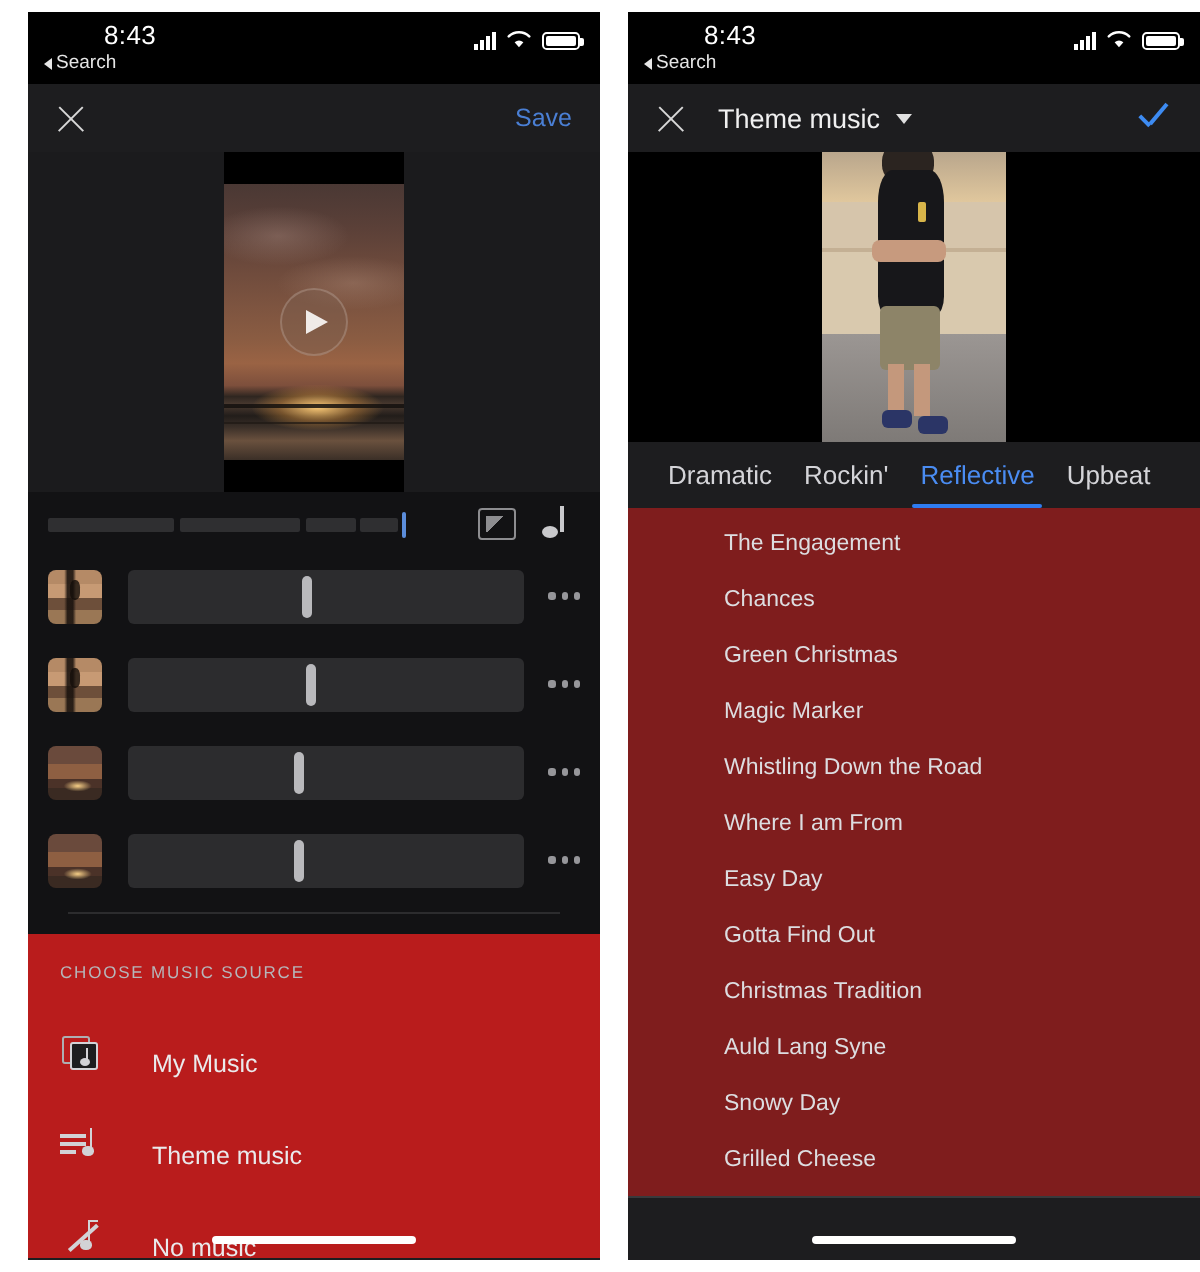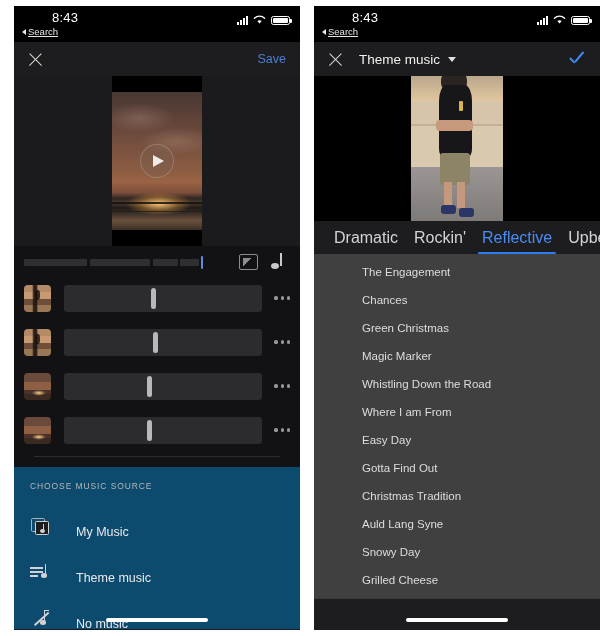--- a/index.html
+++ b/index.html
@@ -26,21 +26,21 @@
   .statusbar {
     position:relative; height:36px; background:#000; color:#fff;
     padding:0 12px;
   }
   .sb-time {
     position:absolute; left:38px; top:4px;
     font-size:13px; font-weight:normal; letter-spacing:.2px;
   }
   .sb-back {
     position:absolute; left:8px; top:20px;
-    font-size:9.5px; color:#e6e6e6; display:flex; align-items:center; gap:2px;text-decoration:underline;
+    font-size:9.5px; color:#e6e6e6; display:flex; align-items:center; gap:2px;
   }
   .sb-back .tri {
     width:0;height:0;border-top:3.5px solid transparent;border-bottom:3.5px solid transparent;
     border-right:4.5px solid #e6e6e6; display:inline-block;
   }
   .sb-icons { position:absolute; right:10px; top:9px; display:flex; align-items:center; gap:5px; }
   .ic-cell { display:flex; align-items:flex-end; gap:1px; height:9px; }
   .ic-cell i { display:block; width:2px; background:#fff; }
   .ic-cell i:nth-child(1){height:3px}
   .ic-cell i:nth-child(2){height:5px}
@@ -148,21 +148,21 @@
   }
   .slider .knob{
     position:absolute; top:3px; width:5px;height:21px;background:#b9b9bc;border-radius:2.5px;
   }
   .dots{ display:flex; gap:3px; flex:0 0 auto; }
   .dots i{ width:3.2px;height:3.2px;border-radius:50%;background:#96969a;display:block; }
 
   .divider{ height:1px; background:#2c2c2e; margin:0 10px; }
 
   
-  .srcwrap{ background:#0c4a6e; padding:14px 0 0 0; height:162px; }
+  .srcwrap{ background:#b91c1c; padding:14px 0 0 0; height:162px; }
   .srclabel{
     font-size:8.5px; letter-spacing:.9px; color:#b6b6ba; padding:0 16px 12px 16px; text-transform:uppercase;
   }
   .srcitem{ display:flex; align-items:flex-end; height:36px; padding:0 16px; margin-bottom:10px; }
   .srcicon{ width:26px;height:22px;position:relative;flex:0 0 auto; }
   .srctext{ margin-left:20px; font-size:12.5px; color:#eaeaec; }
 
   
   .i-lib .bk{position:absolute;left:1px;top:1px;width:14px;height:14px;border:1.2px solid #aeaeb2;border-radius:1.5px;}
   .i-lib .fr{position:absolute;left:5px;top:4px;width:14px;height:14px;border:1.3px solid #d2d2d6;border-radius:1.5px;background:#1d1d1f;}
@@ -206,27 +206,27 @@
   .p-leg2{position:absolute;left:50%;top:73%;width:9%;height:18%;background:#c4987c;}
   .p-sh1{position:absolute;left:33%;top:89%;width:16%;height:6%;background:#2b3566;border-radius:3px;}
   .p-sh2{position:absolute;left:52%;top:91%;width:16%;height:6%;background:#2b3566;border-radius:3px;}
   .p-logo{position:absolute;left:52%;top:17%;width:5%;height:7%;background:#d8b54a;border-radius:1px;}
 
   .tabs{
     display:flex; align-items:center; height:33px; background:#1d1d1f;
     padding:0 12px; position:relative;
   }
   .tab{
-    font-size:16px; color:#d4d4d8; padding:0 8px; height:33px; line-height:33px; position:relative;
+    font-size:13px; color:#d4d4d8; padding:0 8px; height:33px; line-height:33px; position:relative;
   }
   .tab.active{ color:#4a8cf2; }
   .tab.active:after{
     content:"";position:absolute;left:4px;right:4px;bottom:0;height:2px;background:#2f7cf0;border-radius:1px;
   }
-  .tracklist{ background:#404040; padding-top:4px; }
+  .tracklist{ background:#7f1d1d; padding-top:4px; }
   .track{ display:flex; align-items:center; height:28px; padding:0 14px; }
   .track .chk{ width:22px;height:12px;position:relative;flex:0 0 auto; }
   .track.sel .chk:before{content:"";position:absolute;left:0;top:5px;width:6px;height:1.6px;background:#4a8cf2;transform:rotate(45deg);transform-origin:left;}
   .track.sel .chk:after{content:"";position:absolute;left:4px;top:8.6px;width:11px;height:1.6px;background:#4a8cf2;transform:rotate(-52deg);transform-origin:left;}
   .track .tname{ margin-left:12px; font-size:11.5px; color:#ddddE0; }
   .track.sel .tname{ color:#4a8cf2; }
   .botdiv{ height:1px; background:#3a3a3c; margin-top:4px; }
 </style>
 </head>
 <body>

